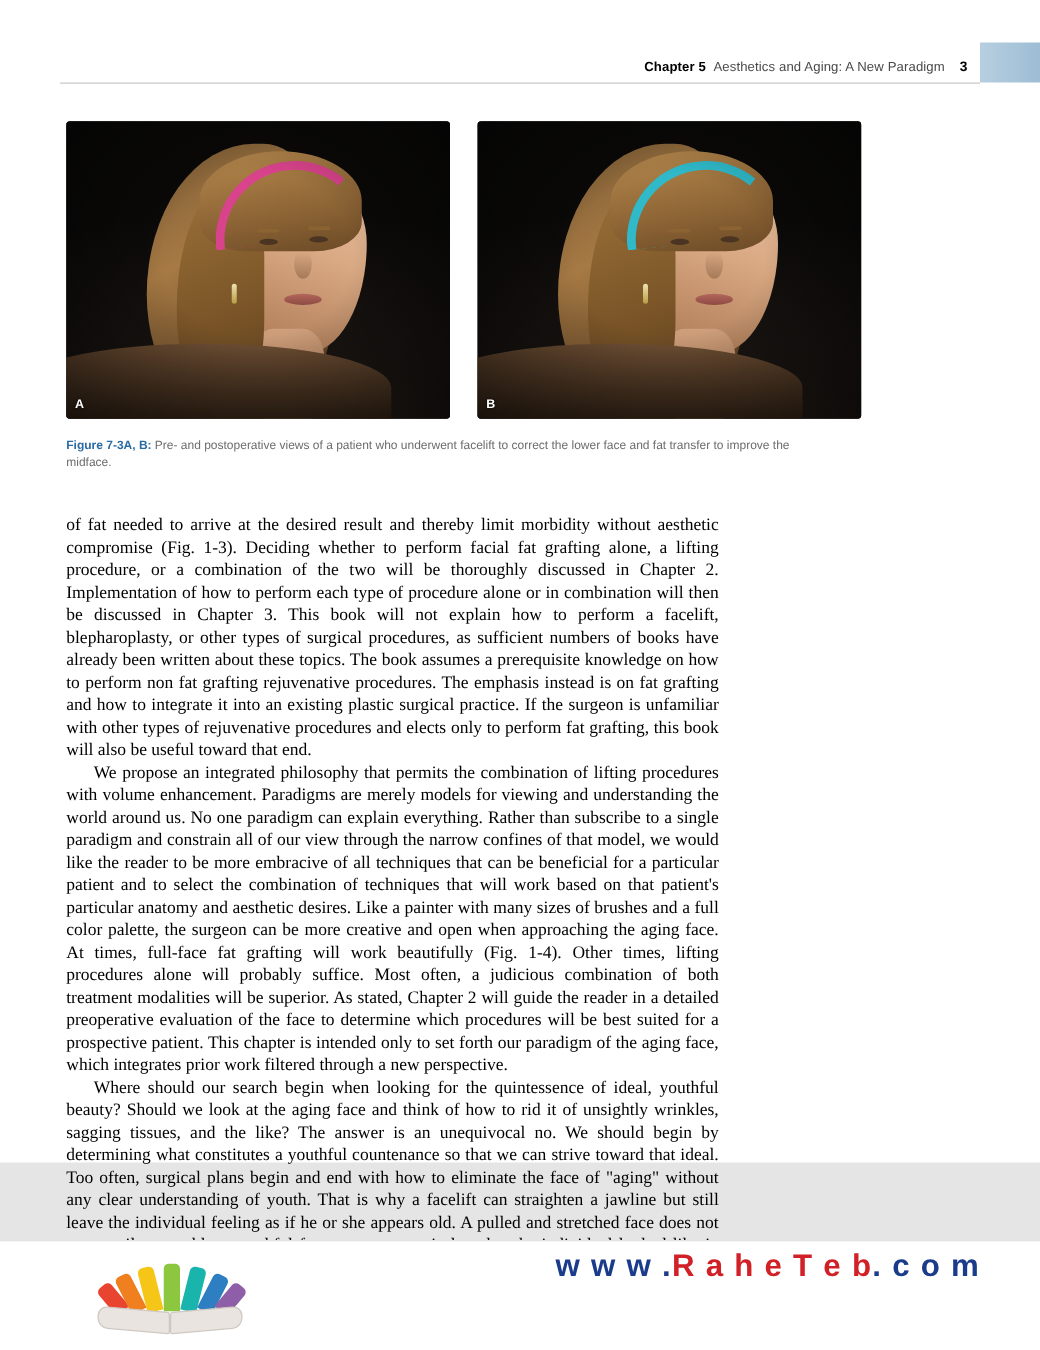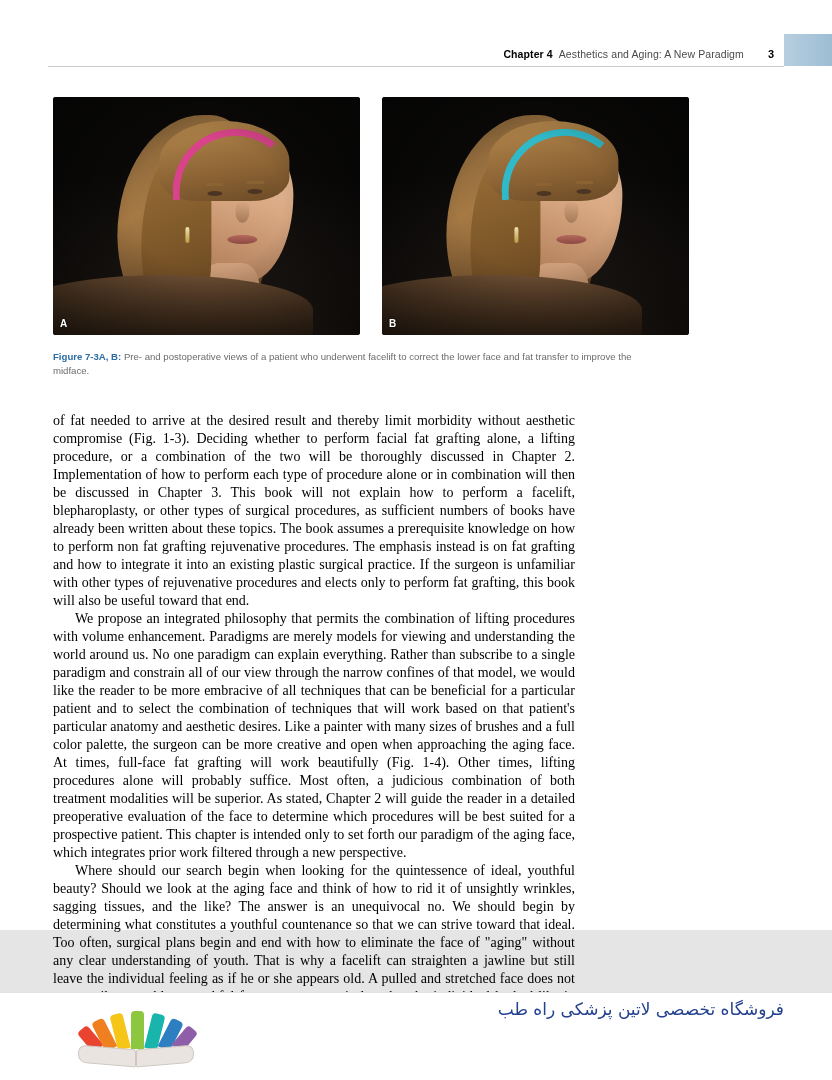--- a/index.html
+++ b/index.html
@@ -32,21 +32,21 @@
     white-space: nowrap;
   }
   .runhead .chap-label {
     font-weight: bold;
     color: #000000;
     margin-right: 6px;
     letter-spacing: .1px;
   }
   .runhead .chap-title {
     color: #4a4a4a;
-    margin-right: 24px;
+    margin-right: 12px;
     letter-spacing: .1px;
   }
   .runhead .pagenum {
     font-weight: bold;
     color: #000;
     font-size: 11px;
     margin-right: 10px;
   }
   .runhead .corner-block {
     position: absolute;
@@ -346,21 +346,21 @@
     font-weight: bold;
     letter-spacing: 1px;
     color: #1b3b8b;
   }
   .url-line .red { color: #d22027; }
 </style>
 </head>
 <body>
 
 <div class="runhead">
-  <span class="chap-label">Chapter 4</span>
+  <span class="chap-label">Chapter 5</span>
   <span class="chap-title">Aesthetics and Aging: A New Paradigm</span>
   <span class="pagenum">3</span>
   <span class="corner-block"></span>
 </div>
 <div class="runhead-rule"></div>
 
 <div class="figure-row">
 
   <div class="photo">
     <div class="bg"></div>
@@ -427,15 +427,17 @@
       <div class="pg" style="left:32px; height:36px; background:#f5c518; transform:rotate(-14deg);"></div>
       <div class="pg" style="left:45px; height:38px; background:#8dc63f; transform:rotate(0deg);"></div>
       <div class="pg" style="left:58px; height:36px; background:#19b5ad; transform:rotate(14deg);"></div>
       <div class="pg" style="left:71px; height:32px; background:#2d7fc1; transform:rotate(27deg);"></div>
       <div class="pg" style="left:84px; height:26px; background:#8e5fa8; transform:rotate(40deg);"></div>
     </div>
     <div class="book-base"></div>
   </div>
 
   <div class="footer-text">
-    <div class="fa-line">فروشگاه تخصصی لاتین پزشکی  راه طب</div>
+    <div class="url-line">
+      <span>w w w .</span><span class="red">R a h e T e b</span><span>. c o m</span>
+    </div>
   </div>
 </div>
 
 </body></html>

